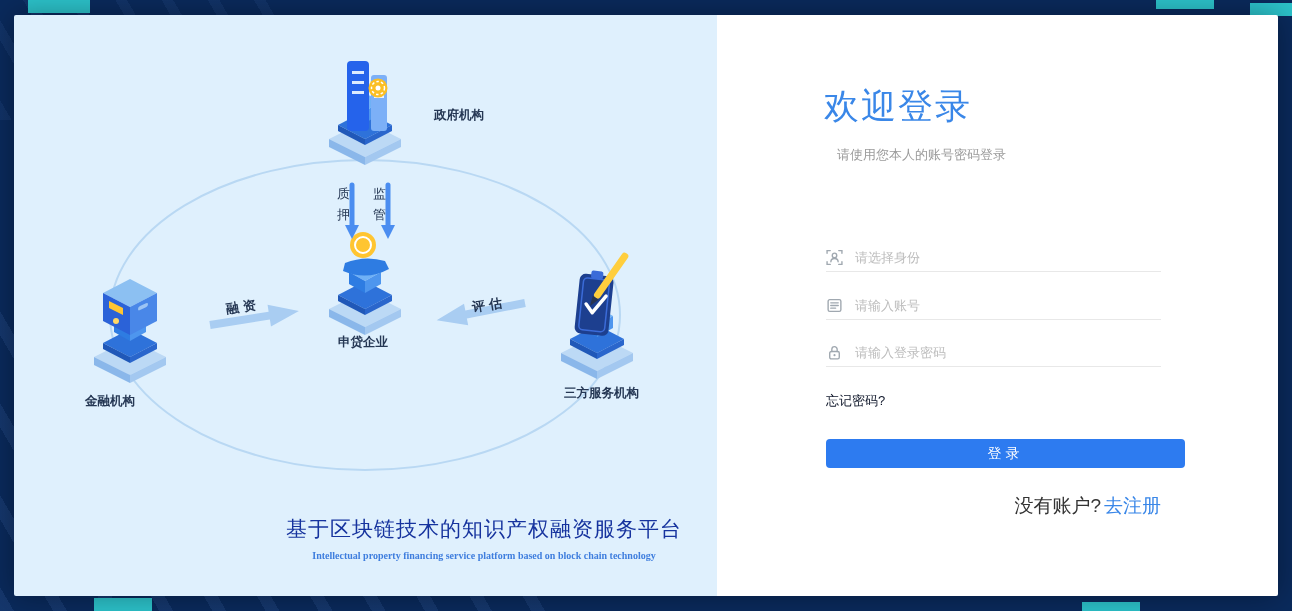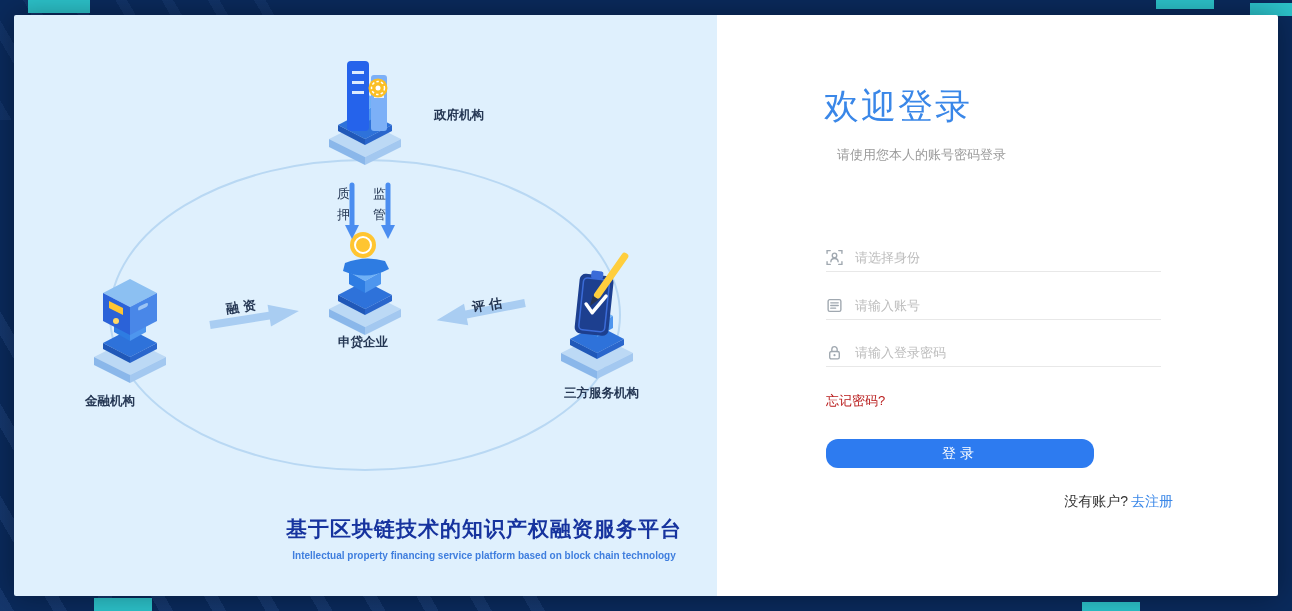--- a/index.html
+++ b/index.html
@@ -23,40 +23,40 @@
   .panel-left{position:relative;width:703px;height:100%;background:#dff0fd;overflow:hidden;}
   .panel-right{position:relative;width:561px;height:100%;background:#ffffff;}
 
   
   .node-label{position:absolute;font-size:12.5px;font-weight:bold;color:#253754;white-space:nowrap;}
   .edge-label-v{position:absolute;width:15px;font-size:13px;font-weight:normal;color:#253754;
                 line-height:21px;word-break:break-all;text-align:center;}
   .edge-label-r{position:absolute;font-size:13px;font-weight:bold;color:#253754;letter-spacing:4px;
                 white-space:nowrap;transform:rotate(-9deg);}
   .caption{position:absolute;left:240px;top:500px;width:460px;text-align:center;}
-  .caption-cn{font-size:21px;font-weight:bold;color:#16339e;letter-spacing:1px;}
-  .caption-en{margin-top:7px;font-size:10px;font-weight:bold;color:#3f7ede;}
+  .caption-cn{font-size:21px;font-weight:normal;color:#16339e;letter-spacing:1px;}
+  .caption-en{margin-top:7px;font-size:10px;font-weight:bold;color:#3f7ede;font-family:Liberation Serif, serif;}
 
   
   .login-title{position:absolute;left:107px;top:68px;margin:0;font-size:35px;font-weight:500;
                color:#3a87e8;letter-spacing:2px;}
   .login-subtitle{position:absolute;left:120px;top:131px;margin:0;font-size:13px;color:#9b9b9b;}
   .field{position:absolute;left:109px;width:335px;height:28px;border-bottom:1px solid #e8e8e8;
          display:flex;align-items:center;gap:12px;}
   .field-1{top:228px;} .field-2{top:276px;} .field-3{top:323px;}
   .field svg{flex:0 0 auto;}
   .field input{flex:1;border:none;outline:none;background:transparent;font-size:13px;color:#333;
                font-family:inherit;padding:0;}
   .field input::placeholder{color:#bdbdbd;}
-  .forgot-link{position:absolute;left:109px;top:377px;font-size:13px;color:#b91c1c;
+  .forgot-link{position:absolute;left:109px;top:377px;font-size:13px;color:#0f172a;
                text-decoration:none;cursor:pointer;}
-  .login-btn{position:absolute;left:109px;top:424px;width:268px;height:29px;border:none;
-             border-radius:12px;background:#2d7bf0;color:#fff;font-size:14px;letter-spacing:4px;
+  .login-btn{position:absolute;left:109px;top:424px;width:359px;height:29px;border:none;
+             border-radius:4px;background:#2d7bf0;color:#fff;font-size:14px;letter-spacing:4px;
              cursor:pointer;font-family:inherit;}
-  .register-row{position:absolute;right:105px;top:478px;font-size:14px;color:#333;}
+  .register-row{position:absolute;right:117px;top:478px;font-size:19px;color:#333;}
   .register-row a{color:#3a87e8;text-decoration:none;cursor:pointer;margin-left:3px;}
 </style>
 </head>
 <body>
 
 <div class="stage">
   <div class="stripes"></div>
   <div class="stripes-top"></div>
   <div class="tb tb-tl"></div>
   <div class="tb tb-tr1"></div>

